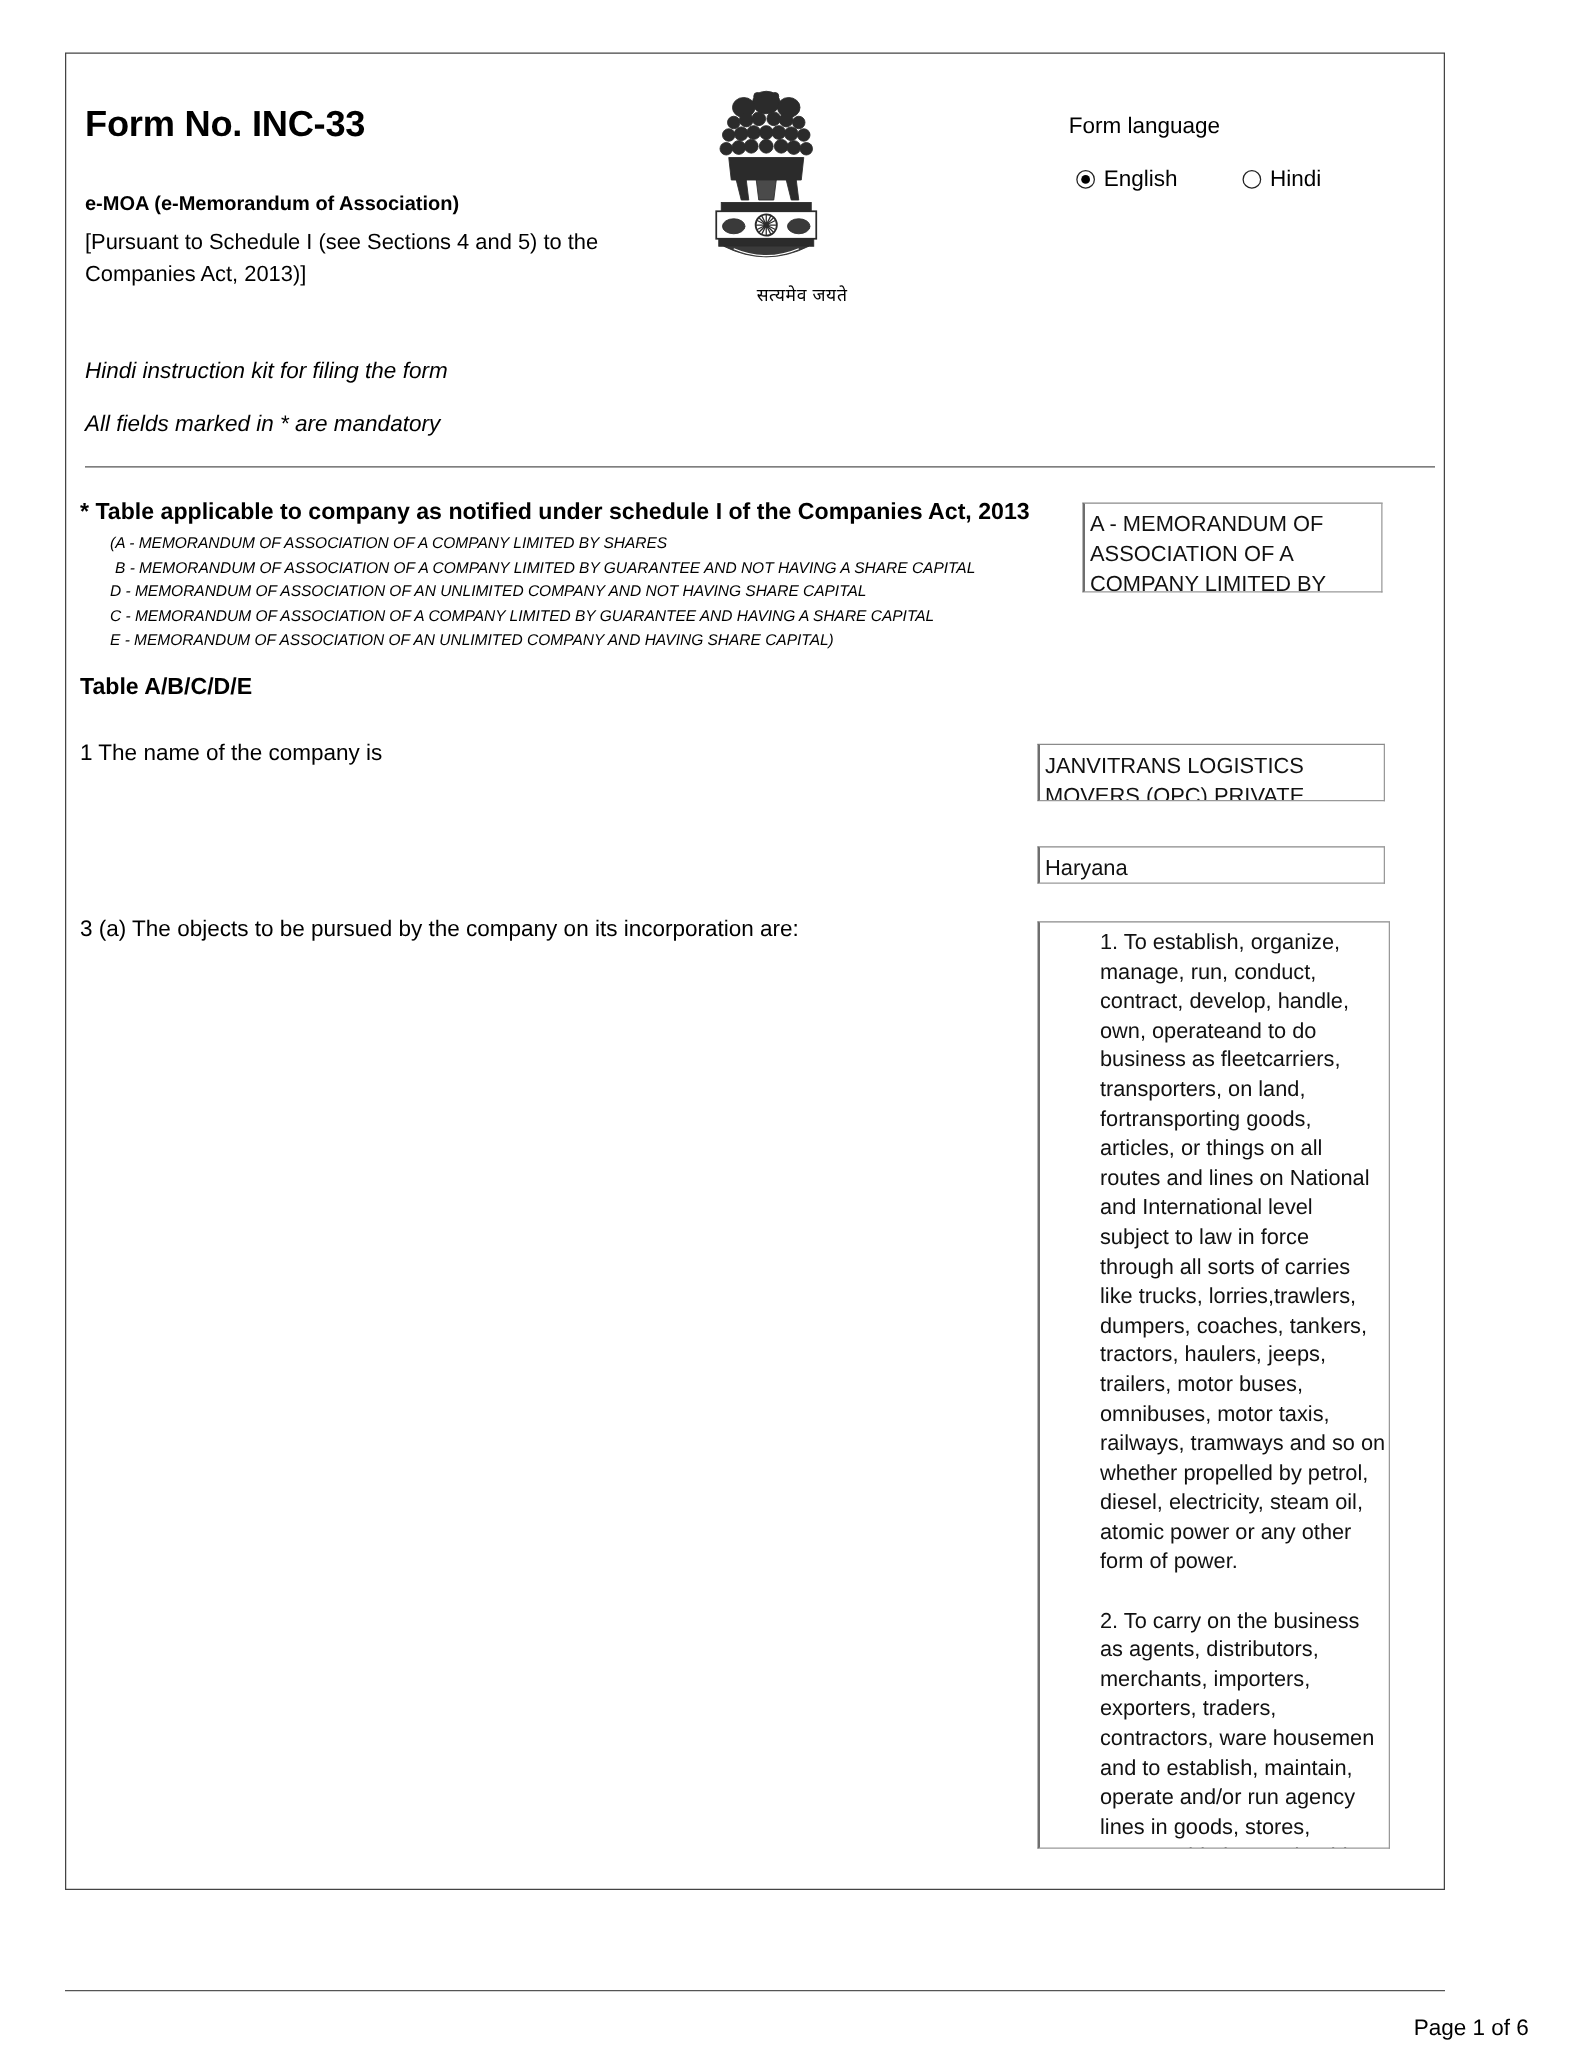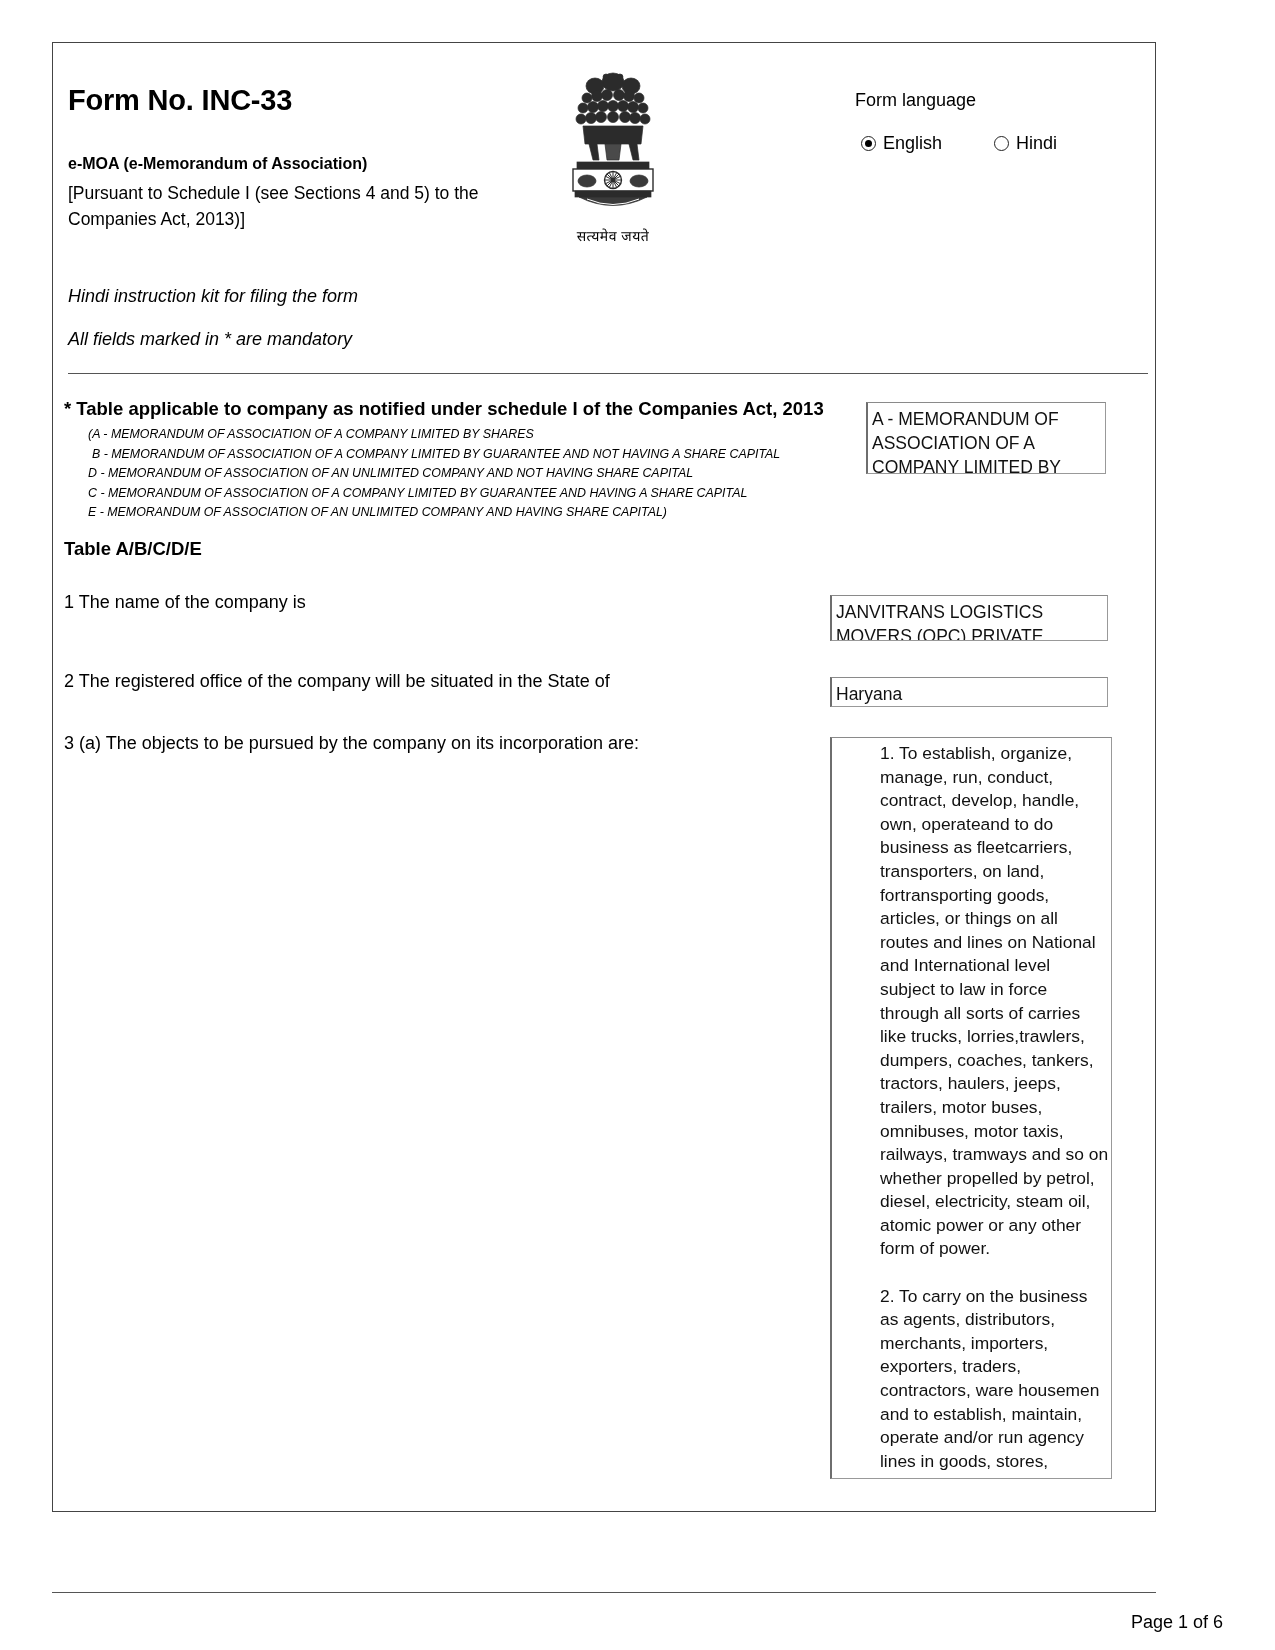--- a/index.html
+++ b/index.html
@@ -55,21 +55,21 @@
     font-size: 17.5px;
     line-height: 26px;
   }
   
   .emblem {
     position: absolute;
     left: 548px;
     top: 68px;
     width: 130px;
     height: 190px;
-    text-align: center;
+    text-align: right;
   }
   .emblem svg { display:block; margin: 0 auto; }
   .emblem-motto {
     font-size: 14px;
     margin-top: -2px;
     letter-spacing: 0.5px;
   }
   
   .lang-label {
     position: absolute;
@@ -309,21 +309,20 @@
     <div>C - MEMORANDUM OF ASSOCIATION OF A COMPANY LIMITED BY GUARANTEE AND HAVING A SHARE CAPITAL</div>
     <div>E - MEMORANDUM OF ASSOCIATION OF AN UNLIMITED COMPANY AND HAVING SHARE CAPITAL)</div>
   </div>
   <div class="table-abcde">Table A/B/C/D/E</div>
 
   <div class="value-box vb-table">A - MEMORANDUM OF ASSOCIATION OF A COMPANY LIMITED BY SHARES</div>
 
   <div class="q-label q1">1 The name of the company is</div>
   <div class="value-box vb-name">JANVITRANS LOGISTICS MOVERS (OPC) PRIVATE LIMITED</div>
 
-  <div class="q-label q2">2 The registered office of the company will be situated in the State of</div>
   <div class="value-box vb-state">Haryana</div>
 
   <div class="q-label q3">3 (a) The objects to be pursued by the company on its incorporation are:</div>
   <div class="value-box vb-objects">
     <p>1. To establish, organize, manage, run, conduct, contract, develop, handle, own, operateand to do business as fleetcarriers, transporters, on land, fortransporting goods, articles, or things on all routes and lines on National and International level subject to law in force through all sorts of carries like trucks, lorries,trawlers, dumpers, coaches, tankers, tractors, haulers, jeeps, trailers, motor buses, omnibuses, motor taxis, railways, tramways and so on whether propelled by petrol, diesel, electricity, steam oil, atomic power or any other form of power.</p>
     <p class="gap">2. To carry on the business as agents, distributors, merchants, importers, exporters, traders, contractors, ware housemen and to establish, maintain, operate and/or run agency lines in goods, stores, consumable items, durable merchandise and effects of every kind and description in any place in the world and without limiting the generality of</p>
   </div>
 
   <div class="footer-rule"></div>
   <div class="page-num">Page 1 of 6</div>

